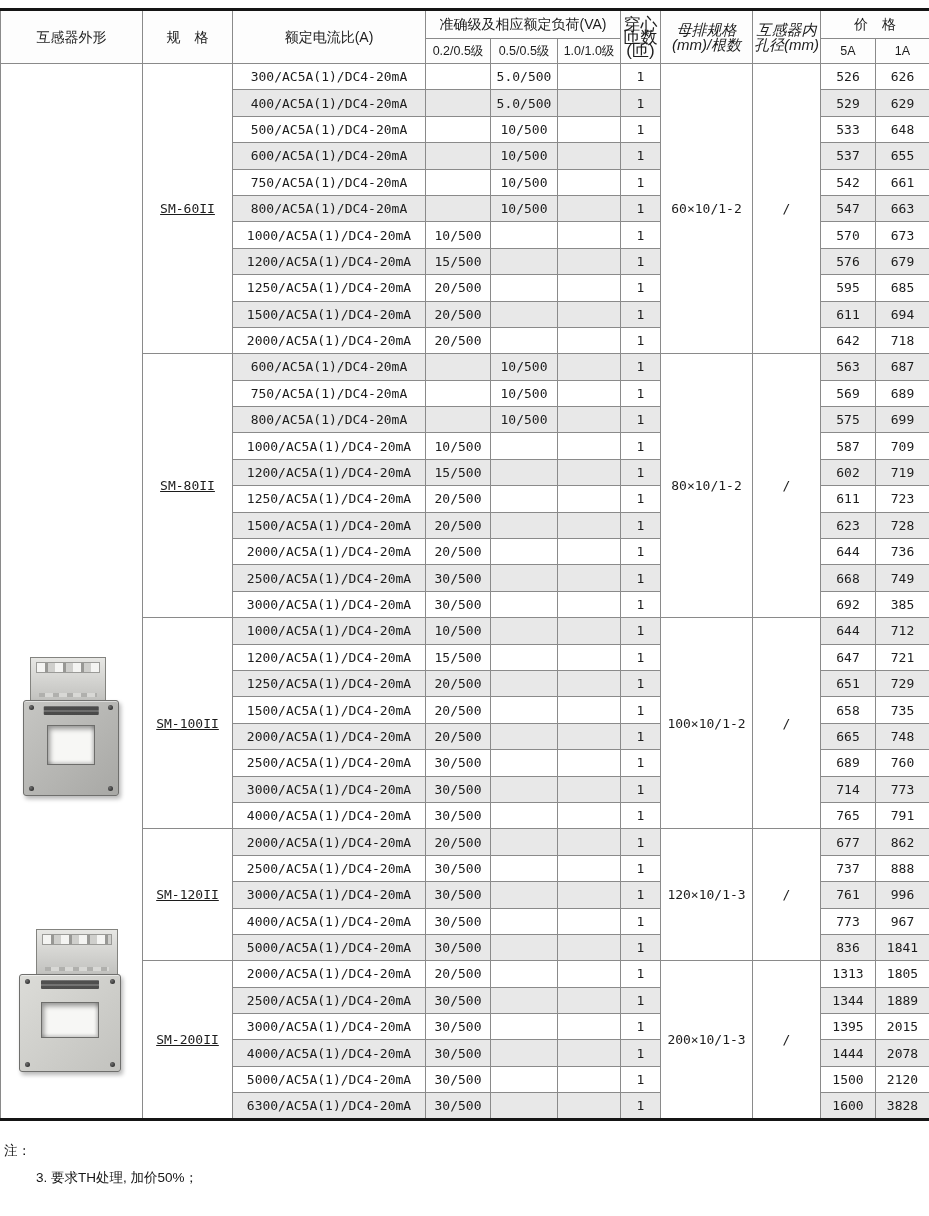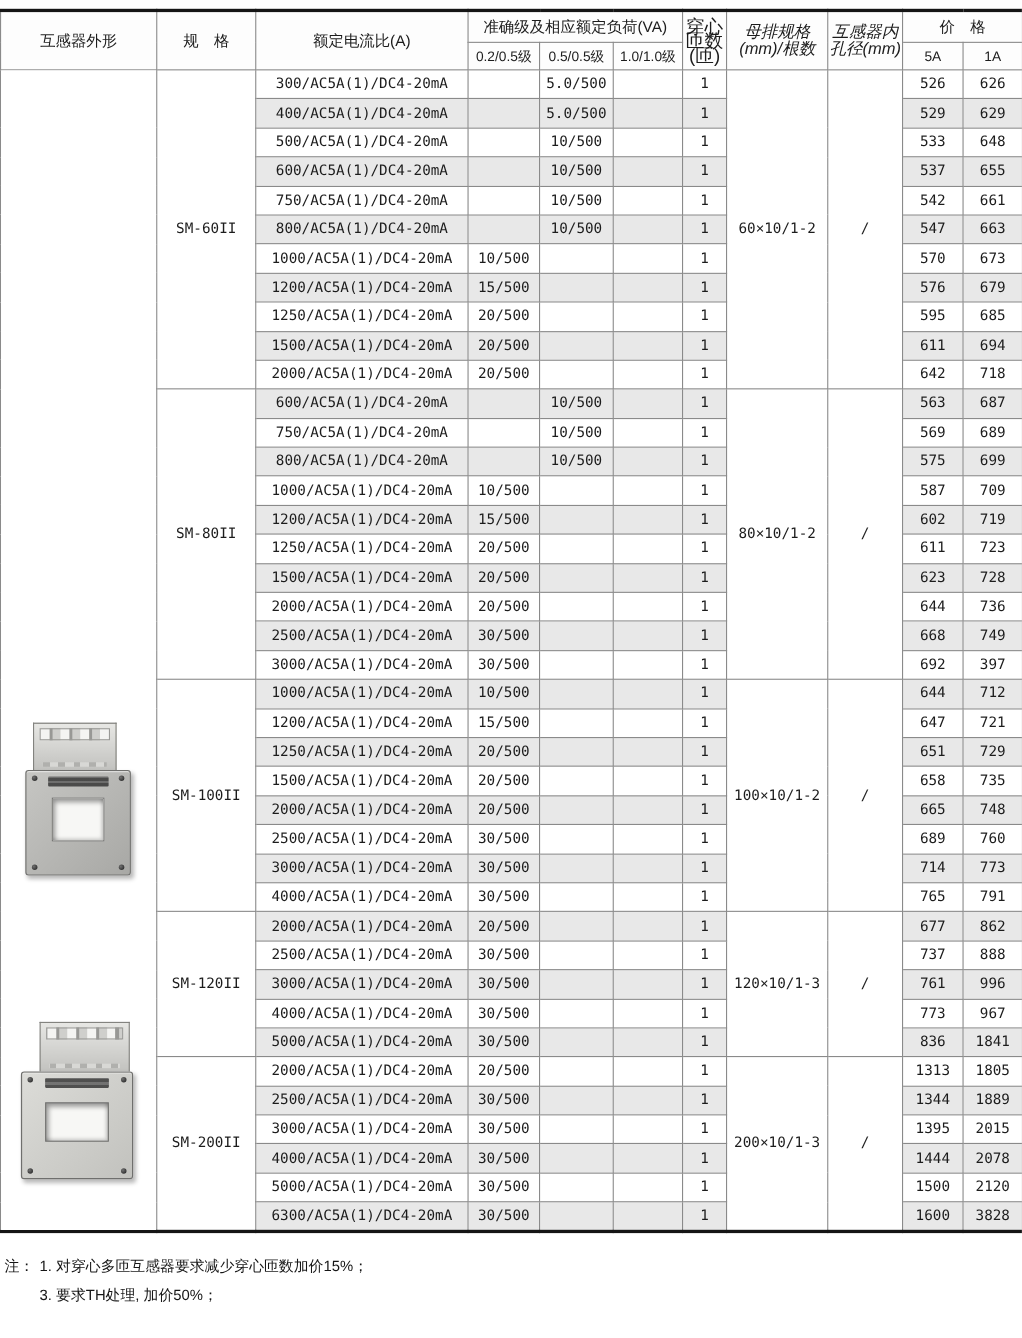--- a/index.html
+++ b/index.html
@@ -28,21 +28,21 @@
   .spec thead .tiny div { font-size:17px; line-height:13px; }
   .spec thead .two div { font-size:15px; line-height:15px;font-style:italic; }
 
   .spec tbody tr { height:26.4px; }
   .spec tbody td {
     font-family:"DejaVu Sans Mono","Liberation Mono",monospace;
     font-size:13px; background:#ffffff;
   }
   .spec tbody tr.band td.b { background:#e8e8e8; }
   td.ratio-col { font-size:13px; }
-  td.spec-col  { font-size:13.5px; }
+  td.spec-col  { font-size:13.5px;text-decoration:underline; }
   td.bus-col   { font-size:13px; }
   td.img-col   { background:#ffffff; position:relative; }
 
   .img-wrap { position:relative; width:100%; height:100%; }
 
   
   .ct { position:absolute; }
   .ct-term {
     position:relative;
     background:linear-gradient(#e7e7e4,#c2c2bf);
@@ -342,21 +342,21 @@
           <td class="price-col b">668</td>
           <td class="price-col b">749</td>
         </tr>
         <tr>
           <td class="ratio-col b">3000/AC5A(1)/DC4-20mA</td>
           <td class="va-col b">30/500</td>
           <td class="va-col b"></td>
           <td class="va-col b"></td>
           <td class="turns-col b">1</td>
           <td class="price-col b">692</td>
-          <td class="price-col b">397</td>
+          <td class="price-col b">385</td>
         </tr>
         <tr class="band">
           <td class="spec-col" rowspan="8">SM-100II</td>
           <td class="ratio-col b">1000/AC5A(1)/DC4-20mA</td>
           <td class="va-col b">10/500</td>
           <td class="va-col b"></td>
           <td class="va-col b"></td>
           <td class="turns-col b">1</td>
           <td class="bus-col" rowspan="8">100×10/1-2</td>
           <td class="hole-col" rowspan="8">/</td>
@@ -530,21 +530,20 @@
           <td class="turns-col b">1</td>
           <td class="price-col b">1600</td>
           <td class="price-col b">3828</td>
         </tr>
       </tbody>
   </table>
 
   <div class="notes" id="notes">
       <div class="note-line">
         <span class="note-prefix">注：</span>
-        <span class="note-text">1. 对穿心多匝互感器要求减少穿心匝数加价15%；</span>
       </div>
       <div class="note-line">
         <span class="note-indent"></span>
       </div>
       <div class="note-line">
         <span class="note-indent"></span>
         <span class="note-text">3. 要求TH处理, 加价50%；</span>
       </div>
     </div>
 </div>

